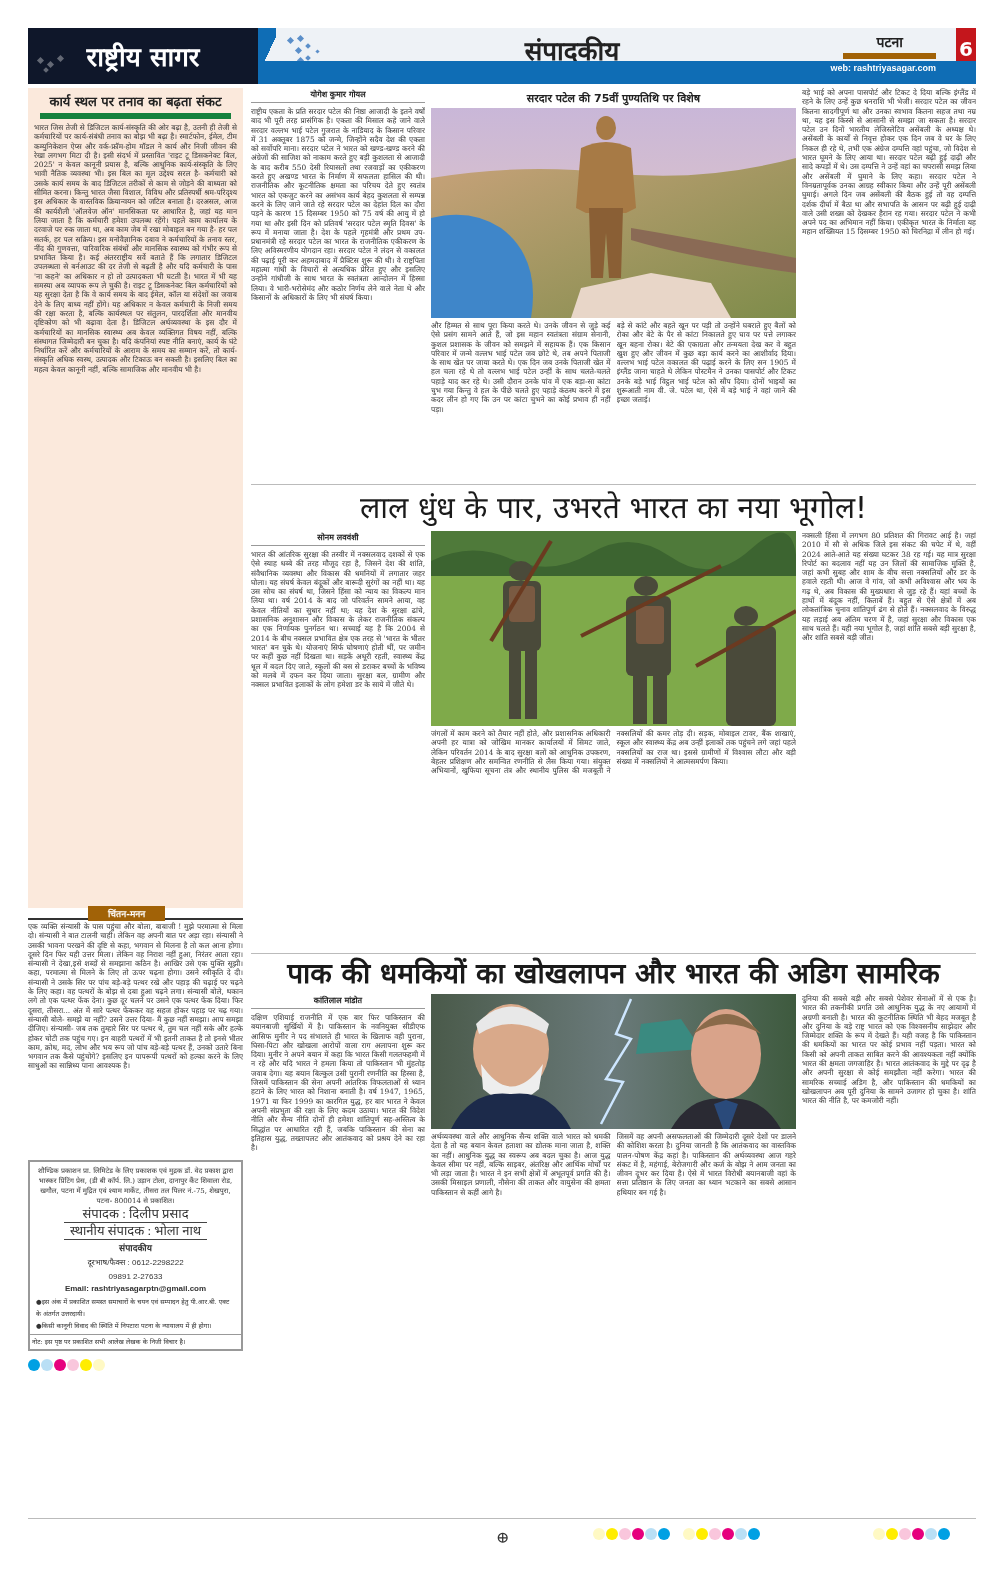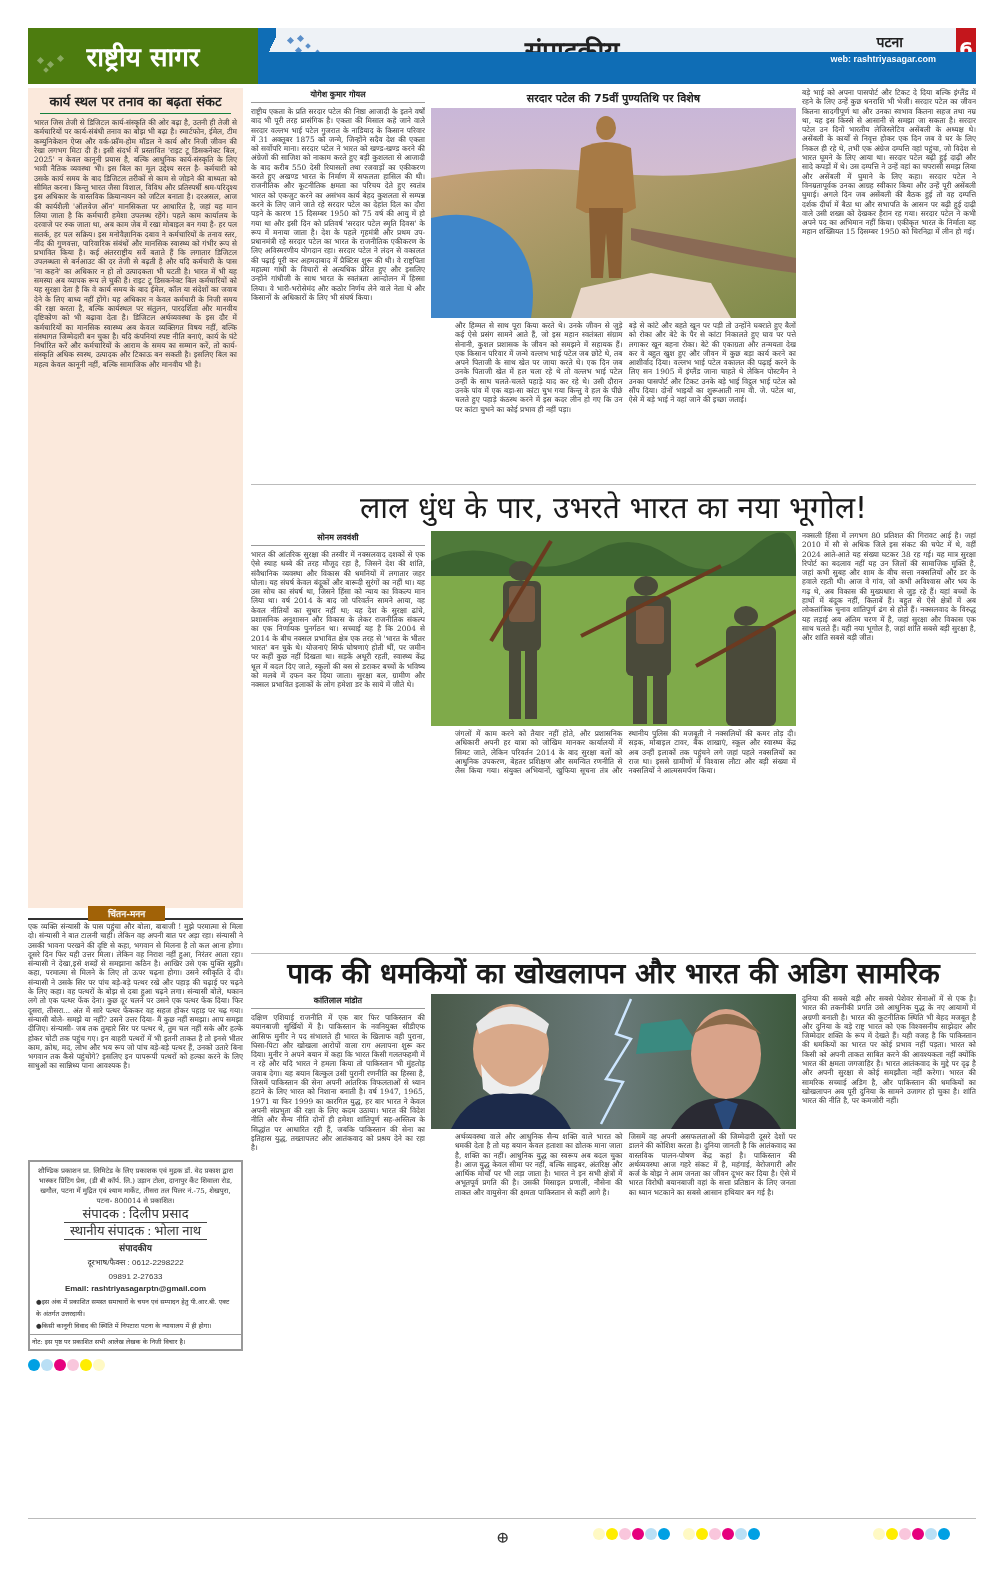--- a/index.html
+++ b/index.html
@@ -1,33 +1,33 @@
 <!DOCTYPE html>
 <html><head>
 <meta charset="utf-8">
 <style>
   * { box-sizing: border-box; margin: 0; padding: 0; }
   body { width: 1004px; height: 1574px; background: #fff; font-family: "DejaVu Serif", serif; color: #222; position: relative; overflow: hidden; }
   .page { position: absolute; left: 28px; top: 28px; width: 948px; }
   
   .masthead { position: relative; height: 56px; display: flex; }
-  .brand { width: 230px; height: 56px; background: #4d7c0f; color: #fff; display: flex; align-items: center; justify-content: center; font-family: "DejaVu Sans", sans-serif; font-weight: bold; font-size: 26px; position: relative; overflow: hidden; }
+  .brand { width: 230px; height: 56px; background: #0f172a; color: #fff; display: flex; align-items: center; justify-content: center; font-family: "DejaVu Sans", sans-serif; font-weight: bold; font-size: 26px; position: relative; overflow: hidden; }
   .brand-deco { position: absolute; left: 8px; top: 22px; width: 40px; height: 24px; opacity: .35; }
   .masthead-mid { flex: 1; position: relative; background: #eef2f6; }
   .diag { position: absolute; left: 0; top: 0; width: 18px; height: 56px; background: linear-gradient(115deg, #0f6db5 50%, transparent 50%); }
   .dots { position: absolute; left: 26px; top: 6px; width: 60px; height: 34px; }
   .section-title { position: absolute; left: 0; right: 90px; top: 4px; text-align: center; font-family: "DejaVu Sans", sans-serif; font-weight: bold; font-size: 26px; color: #222; }
   .city { position: absolute; right: 40px; top: 4px; text-align: center; font-family: "DejaVu Sans", sans-serif; font-size: 14px; font-weight: bold; color: #222; }
   .city .date { display: block; font-size: 9px; font-weight: normal; border-top: 6px solid #a16207; padding-top: 2px; margin-top: 2px; }
   .page-no { position: absolute; right: 0; top: 0; width: 20px; height: 42px; background: #c4161c; color: #fff; font-family: "DejaVu Sans", sans-serif; font-weight: bold; font-size: 20px; display: flex; align-items: center; justify-content: center; }
-  .webbar { position: absolute; left: 0; right: 0; bottom: 0; height: 32px; background: #0f6db5; color: #fff; font-family: "Liberation Sans", sans-serif; font-size: 9px; font-weight: bold; text-align: right; padding-right: 40px; line-height: 14px; }
+  .webbar { position: absolute; left: 0; right: 0; bottom: 0; height: 23px; background: #0f6db5; color: #fff; font-family: "Liberation Sans", sans-serif; font-size: 9px; font-weight: bold; text-align: right; padding-right: 40px; line-height: 14px; }
   
   .left-col { position: absolute; left: 0; top: 60px; width: 215px; }
   .edit-box { background: #fbe9dc; padding: 4px 6px 6px; height: 820px; overflow: hidden; }
-  .edit-box h2 { font-family: "DejaVu Sans", sans-serif; font-size: 13px; text-align: center; padding-bottom: 3px; border-bottom: 1px solid #15803d; margin: 0 6px 4px; }
+  .edit-box h2 { font-family: "DejaVu Sans", sans-serif; font-size: 13px; text-align: center; padding-bottom: 3px; border-bottom: 6px solid #15803d; margin: 0 6px 4px; }
   .body-text { font-size: 7.4px; line-height: 9.3px; text-align: justify; color: #333; }
   .chintan { margin-top: 10px; border-top: 2px solid #333; position: relative; padding-top: 2px; }
   .chintan-tag { position: absolute; top: -14px; left: 60px; background: #a16207; color: #fff; font-family: "DejaVu Sans", sans-serif; font-size: 9px; font-weight: bold; padding: 1px 20px; }
   .chintan h2 { font-family: "DejaVu Sans", sans-serif; font-weight: normal; font-size: 30px; text-align: center; margin: 6px 0 6px; color: #222; }
   .chintan .body-text { height: 230px; overflow: hidden; }
   .imprint { margin-top: 8px; border: 2px solid #999; padding: 4px 4px 0; font-size: 7px; line-height: 10px; text-align: center; color: #333; }
   .imprint .ed { font-size: 13px; padding: 3px 0; border-bottom: 1.5px solid #444; margin: 0 30px; font-family: Liberation Serif, serif; }
   .imprint .ed2 { font-size: 9px; padding: 3px 0; font-weight: bold; }
   .imprint .phone { font-family: "Liberation Sans", sans-serif; font-size: 8px; padding: 2px 0; }
   .imprint .email { font-family: "Liberation Sans", sans-serif; font-size: 8px; font-weight: bold; }
@@ -42,21 +42,21 @@
   .headline { font-family: "DejaVu Sans", sans-serif; font-weight: bold; text-align: center; color: #1a1a1a; }
   .h1 { font-size: 34px; letter-spacing: -0.5px; height: 50px; line-height: 50px; }
   .h2 { font-size: 30px; font-weight: normal; height: 46px; line-height: 46px; }
   .h3 { font-size: 28px; height: 40px; line-height: 40px; }
   .article { position: relative; display: flex; gap: 6px; }
   .col { width: 175px; }
   .byline { font-size: 8px; font-weight: bold; text-align: center; border-bottom: 1px solid #999; padding-bottom: 3px; margin-bottom: 4px; }
   .mid { width: 365px; }
   .subhead { font-family: "DejaVu Sans", sans-serif; font-size: 11px; font-weight: bold; text-align: center; margin: 2px 0 3px; }
   .photo { width: 100%; overflow: hidden; }
-  .cols2 { display: flex; gap: 6px; margin-top: 3px; margin-left: 24px; }
+  .cols2 { display: flex; gap: 6px; margin-top: 3px; }
   .cols2 .body-text { width: 50%; }
   .sep { border-top: 1px solid #bbb; margin: 4px 0 0; }
   .bottom-line { position: absolute; left: 0; top: 1490px; width: 948px; border-top: 1px solid #bbb; }
   .reg-mark { position: absolute; left: 468px; top: 1500px; font-size: 16px; color: #333; }
   .reg-group { position: absolute; top: 1500px; display: flex; gap: 1px; }
 </style>
 </head>
 <body>
 
 <div class="page">

